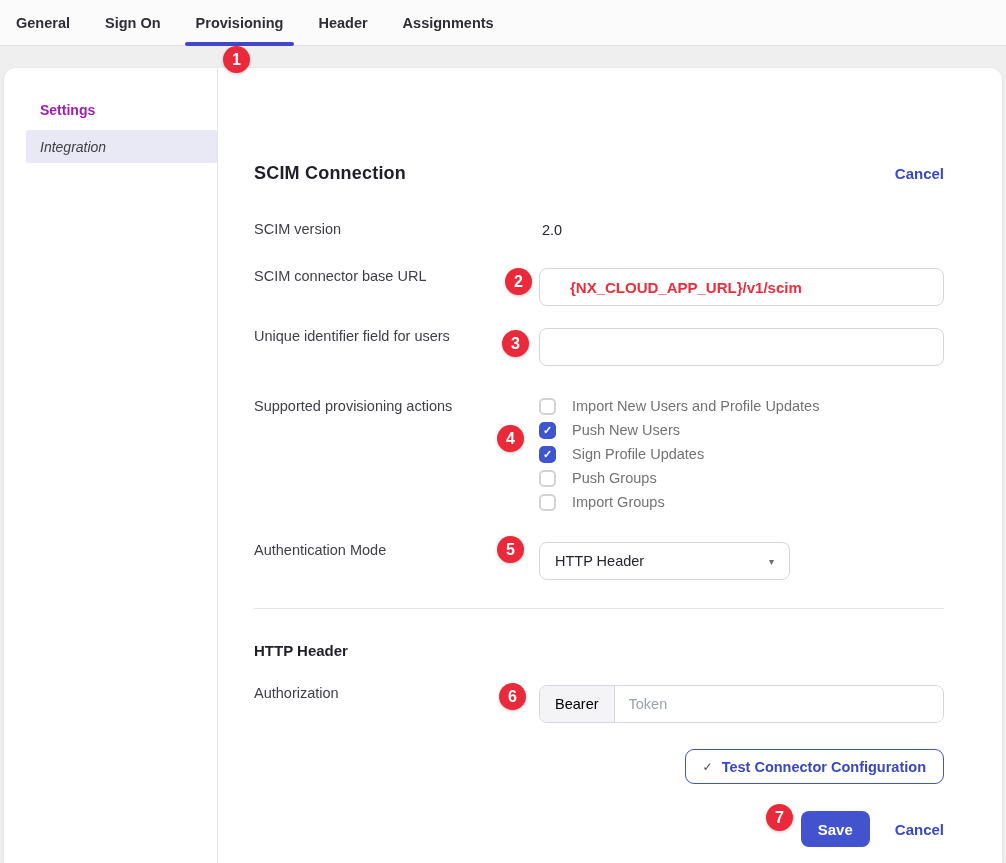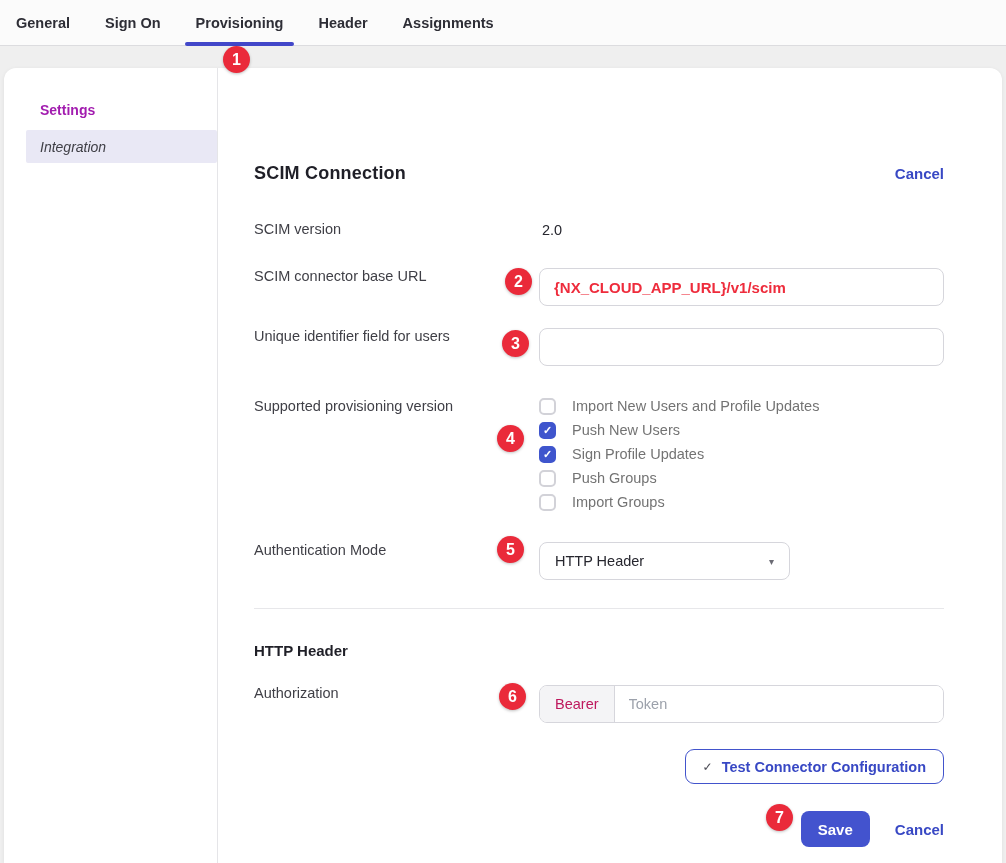--- a/index.html
+++ b/index.html
@@ -121,21 +121,21 @@
   .row-test      { margin-top: 26px; display: flex; justify-content: flex-end; }
   .row-save      { margin-top: 27px; display: flex; justify-content: flex-end; align-items: center; gap: 25px; }
 
   .static-value { font-size: 14.5px; color: #26262e; padding-left: 3px; }
 
   .text-input {
     width: 100%;
     height: 38px;
     border: 1px solid #d6d6dc;
     border-radius: 8px;
-    padding: 0 14px;
+    padding: 0 30px;
     font-family: "Liberation Sans", sans-serif;
     font-size: 14.5px;
     color: #26262e;
     background: #fff;
     outline: none;
   }
   .text-input.red-value {
     color: #ee2c3c;
     font-weight: bold;
     font-size: 15px;
@@ -182,21 +182,21 @@
     overflow: hidden;
     background: #fff;
   }
   .input-prefix {
     background: #f4f4f6;
     border-right: 1px solid #d6d6dc;
     display: flex;
     align-items: center;
     padding: 0 15px;
     font-size: 14.5px;
-    color: #be185d;
+    color: #000000;
     flex-shrink: 0;
   }
   .input-group input {
     flex: 1;
     border: none;
     outline: none;
     padding: 0 14px;
     font-family: "Liberation Sans", sans-serif;
     font-size: 14.5px;
     color: #26262e;
@@ -298,21 +298,21 @@
     </div>
 
     <div class="form-row row-uniqueid">
       <div class="form-label">Unique identifier field for users</div>
       <div class="form-control">
         <input type="text" class="text-input" value="" style="">
       </div>
     </div>
 
     <div class="form-row row-actions top-align">
-      <div class="form-label" style="padding-top:4px;">Supported provisioning version</div>
+      <div class="form-label" style="padding-top:4px;">Supported provisioning actions</div>
       <div class="form-control">
         <div class="cb-row">
           <span class="cb"></span>
           <span class="cb-label">Import New Users and Profile Updates</span>
         </div>
         <div class="cb-row">
           <span class="cb checked"></span>
           <span class="cb-label">Push New Users</span>
         </div>
         <div class="cb-row">

